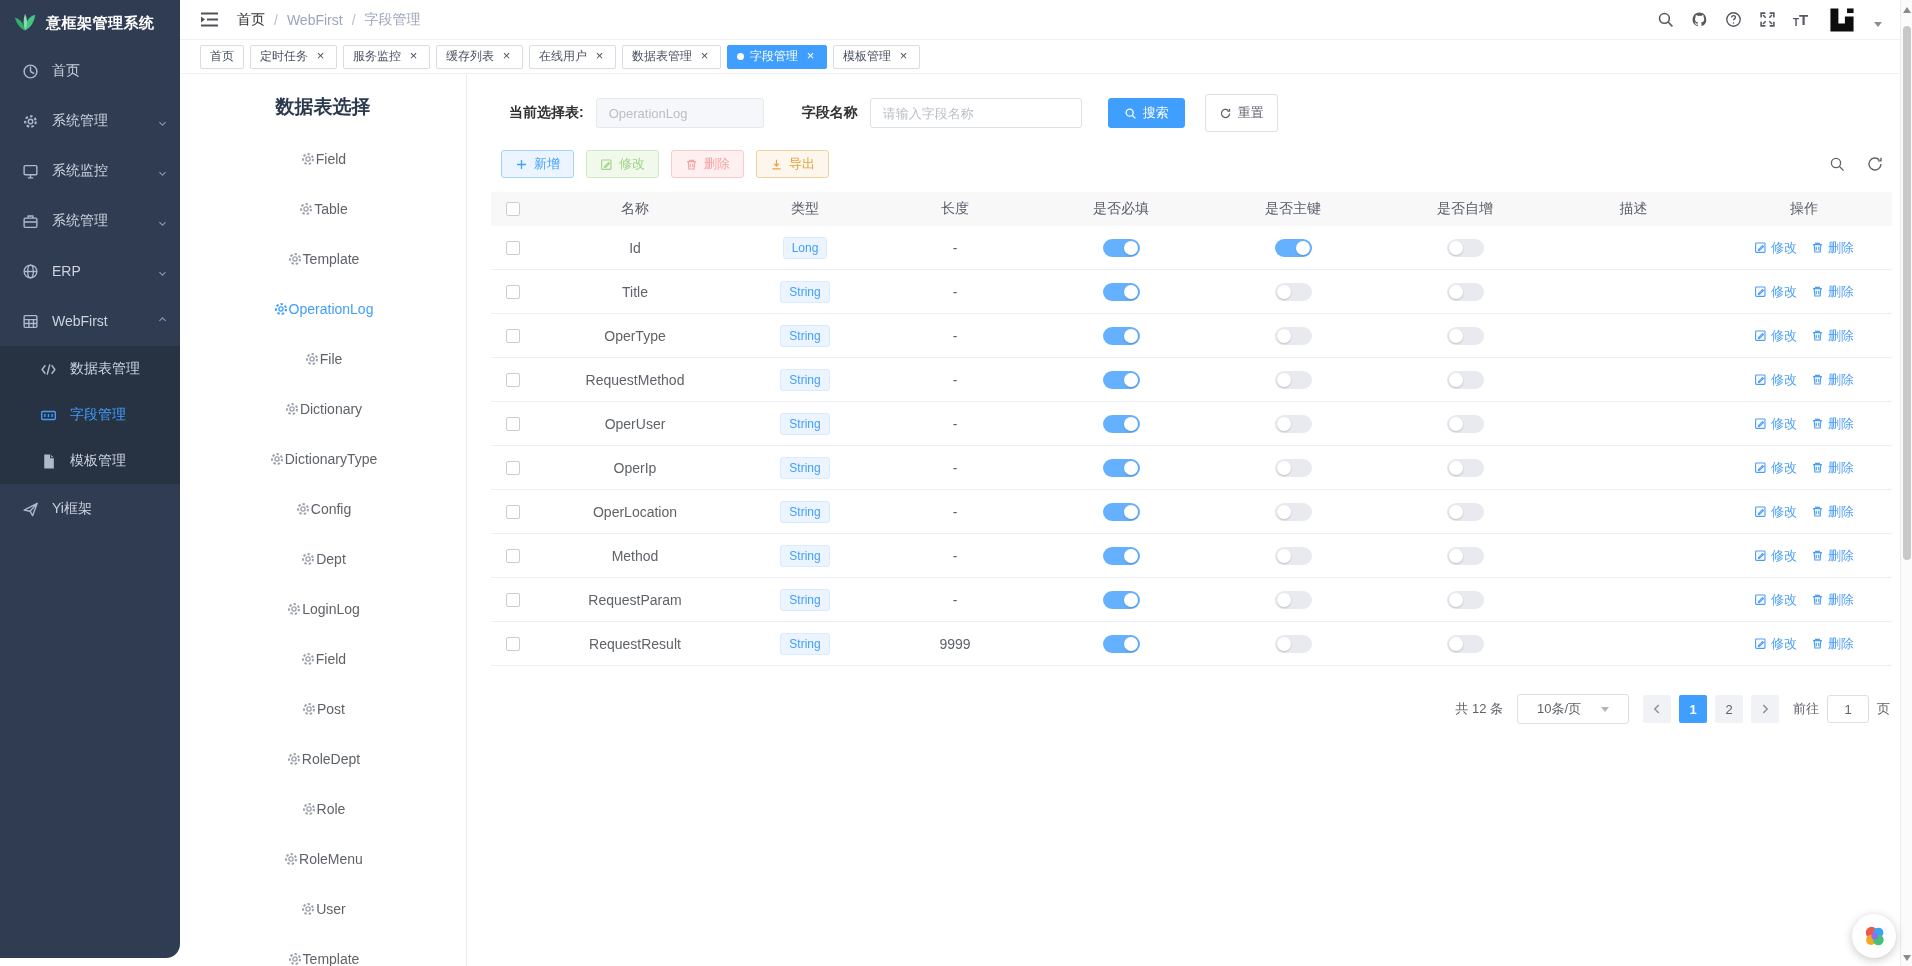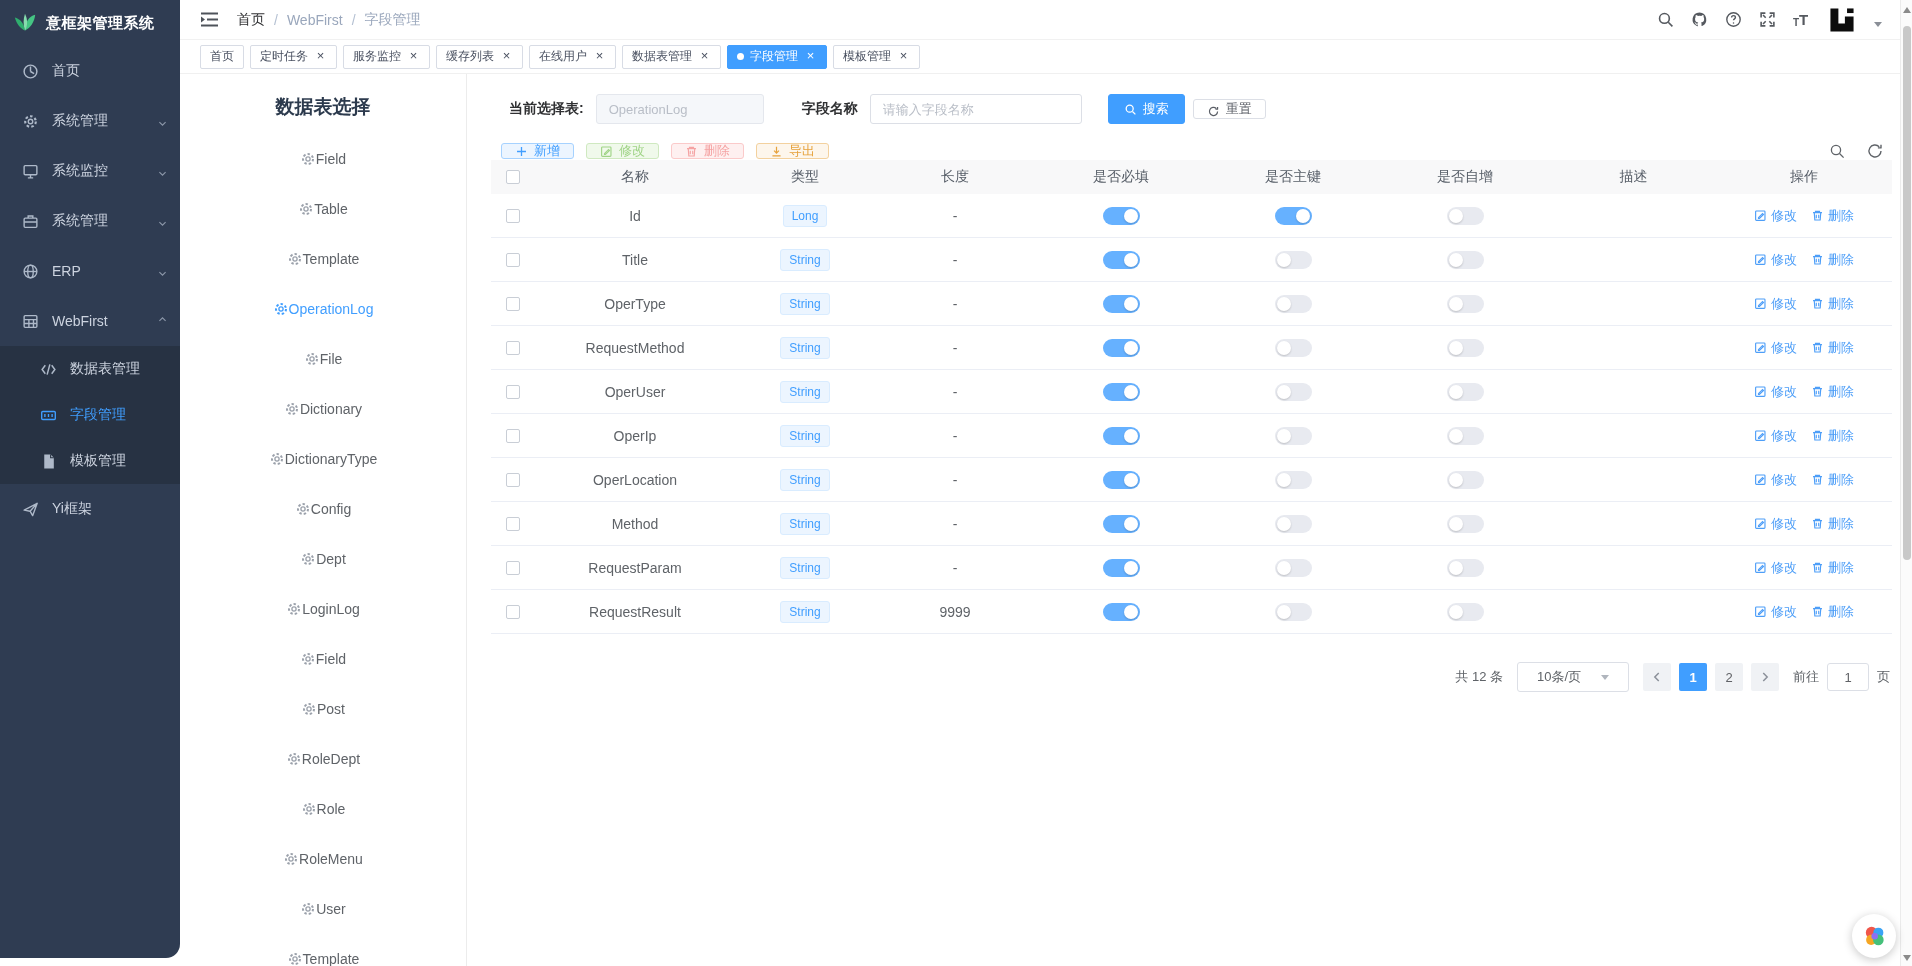--- a/index.html
+++ b/index.html
@@ -69,36 +69,36 @@
 
   .filter-row { display:flex; align-items:center; margin-left:18px; }
   .f-label { font-size:14px; font-weight:700; color:#303133; margin-right:12px; white-space:nowrap; }
   .inp { height:30px; border:1px solid #dcdfe6; border-radius:3px; padding:0 12px; font-size:13px;
     color:#606266; font-family:inherit; outline:none; }
   .inp::placeholder { color:#b9bec7; }
   .inp-disabled { width:168px; background:#f5f7fa; border-color:#e4e7ed; color:#b9bec7; margin-right:38px; }
   .inp-field { width:212px; margin-right:26px; }
   .btn-search { height:30px; padding:0 15px; background:#409eff; color:#fff; border:1px solid #409eff;
     border-radius:3px; font-size:13px; display:inline-flex; align-items:center; gap:6px; cursor:pointer; }
-  .btn-reset { height:20px; padding:0 13px; background:#fff; color:#5a5e66; border:1px solid #dcdfe6;
-    border-radius:3px; font-size:13px; display:inline-flex; align-items:flex-end; gap:6px; cursor:pointer; margin-left:8px; }
+  .btn-reset { height:38px; padding:0 13px; background:#fff; color:#5a5e66; border:1px solid #dcdfe6;
+    border-radius:3px; font-size:13px; display:inline-flex; align-items:center; gap:6px; cursor:pointer; margin-left:20px; }
   .btn-ic { width:13px; height:13px; }
 
   .toolbar-row { display:flex; align-items:center; gap:12px; margin:18px 0 0 10px; }
-  .btn { height:16px; padding:0 13px; border-radius:3px; font-size:13px; display:inline-flex;
+  .btn { height:28px; padding:0 13px; border-radius:3px; font-size:13px; display:inline-flex;
     align-items:center; gap:6px; border:1px solid; cursor:pointer; white-space:nowrap; }
   .btn-add    { background:#ecf5ff; border-color:#a6d2ff; color:#409eff; }
   .btn-edit   { background:#f0f9eb; border-color:#cfe9c0; color:#a0d487; cursor:not-allowed; }
   .btn-del    { background:#fef0f0; border-color:#fbcaca; color:#f5a3a3; cursor:not-allowed; }
   .btn-export { background:#fdf6ec; border-color:#f3d19e; color:#e6a23c; }
   .toolbar-icons { margin-left:auto; display:flex; align-items:center; gap:20px; color:#5f6368; padding-right:8px; }
   .tb-icon { width:18px; height:18px; cursor:pointer; }
 
   
-  .table { }
+  .table { margin-top:14px; }
   .thead { display:flex; align-items:center; height:34px; background:#f8f8f9;
     font-size:14px; color:#555c66; }
   .tr { display:flex; align-items:center; height:44px; border-bottom:1px solid #ebeef5;
     font-size:14px; color:#5f6368; }
   .td, .th { text-align:center; display:flex; align-items:center; justify-content:center; }
   .col-cb   { flex:0 0 44px; }
   .col-name { flex:0 0 200px; }
   .col-type { flex:0 0 140px; }
   .col-len  { flex:0 0 160px; }
   .col-req  { flex:0 0 172px; }

